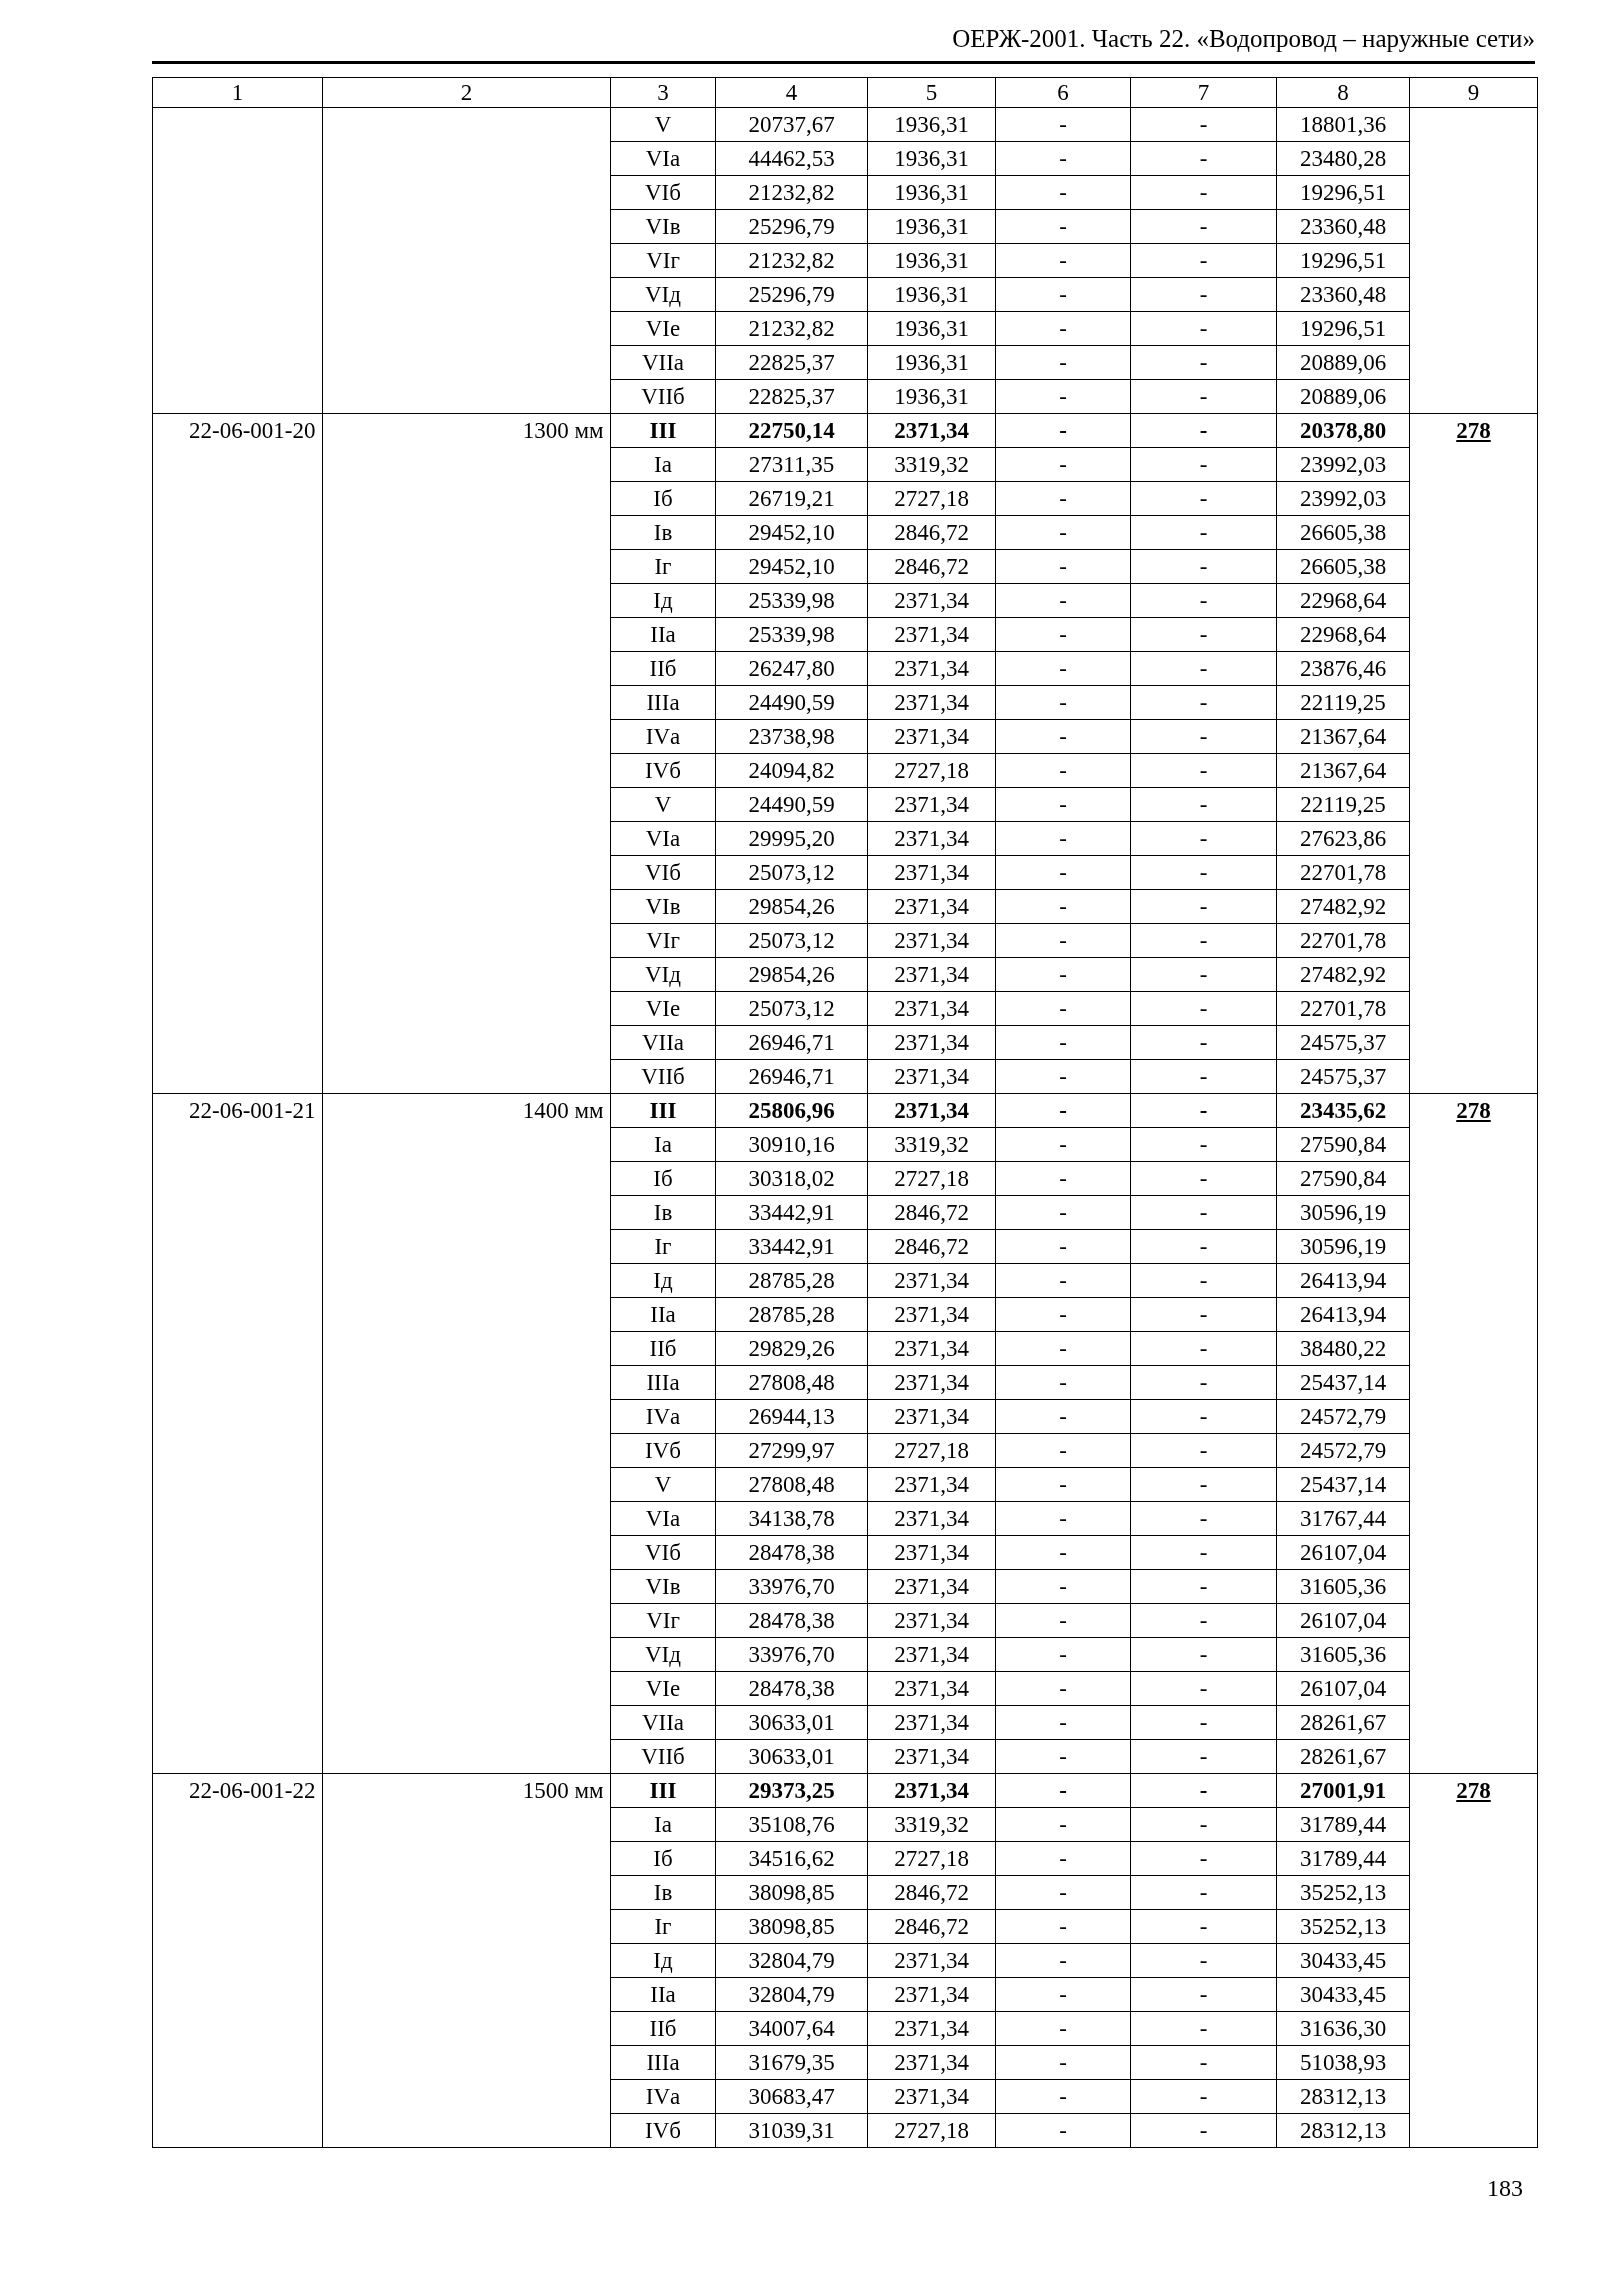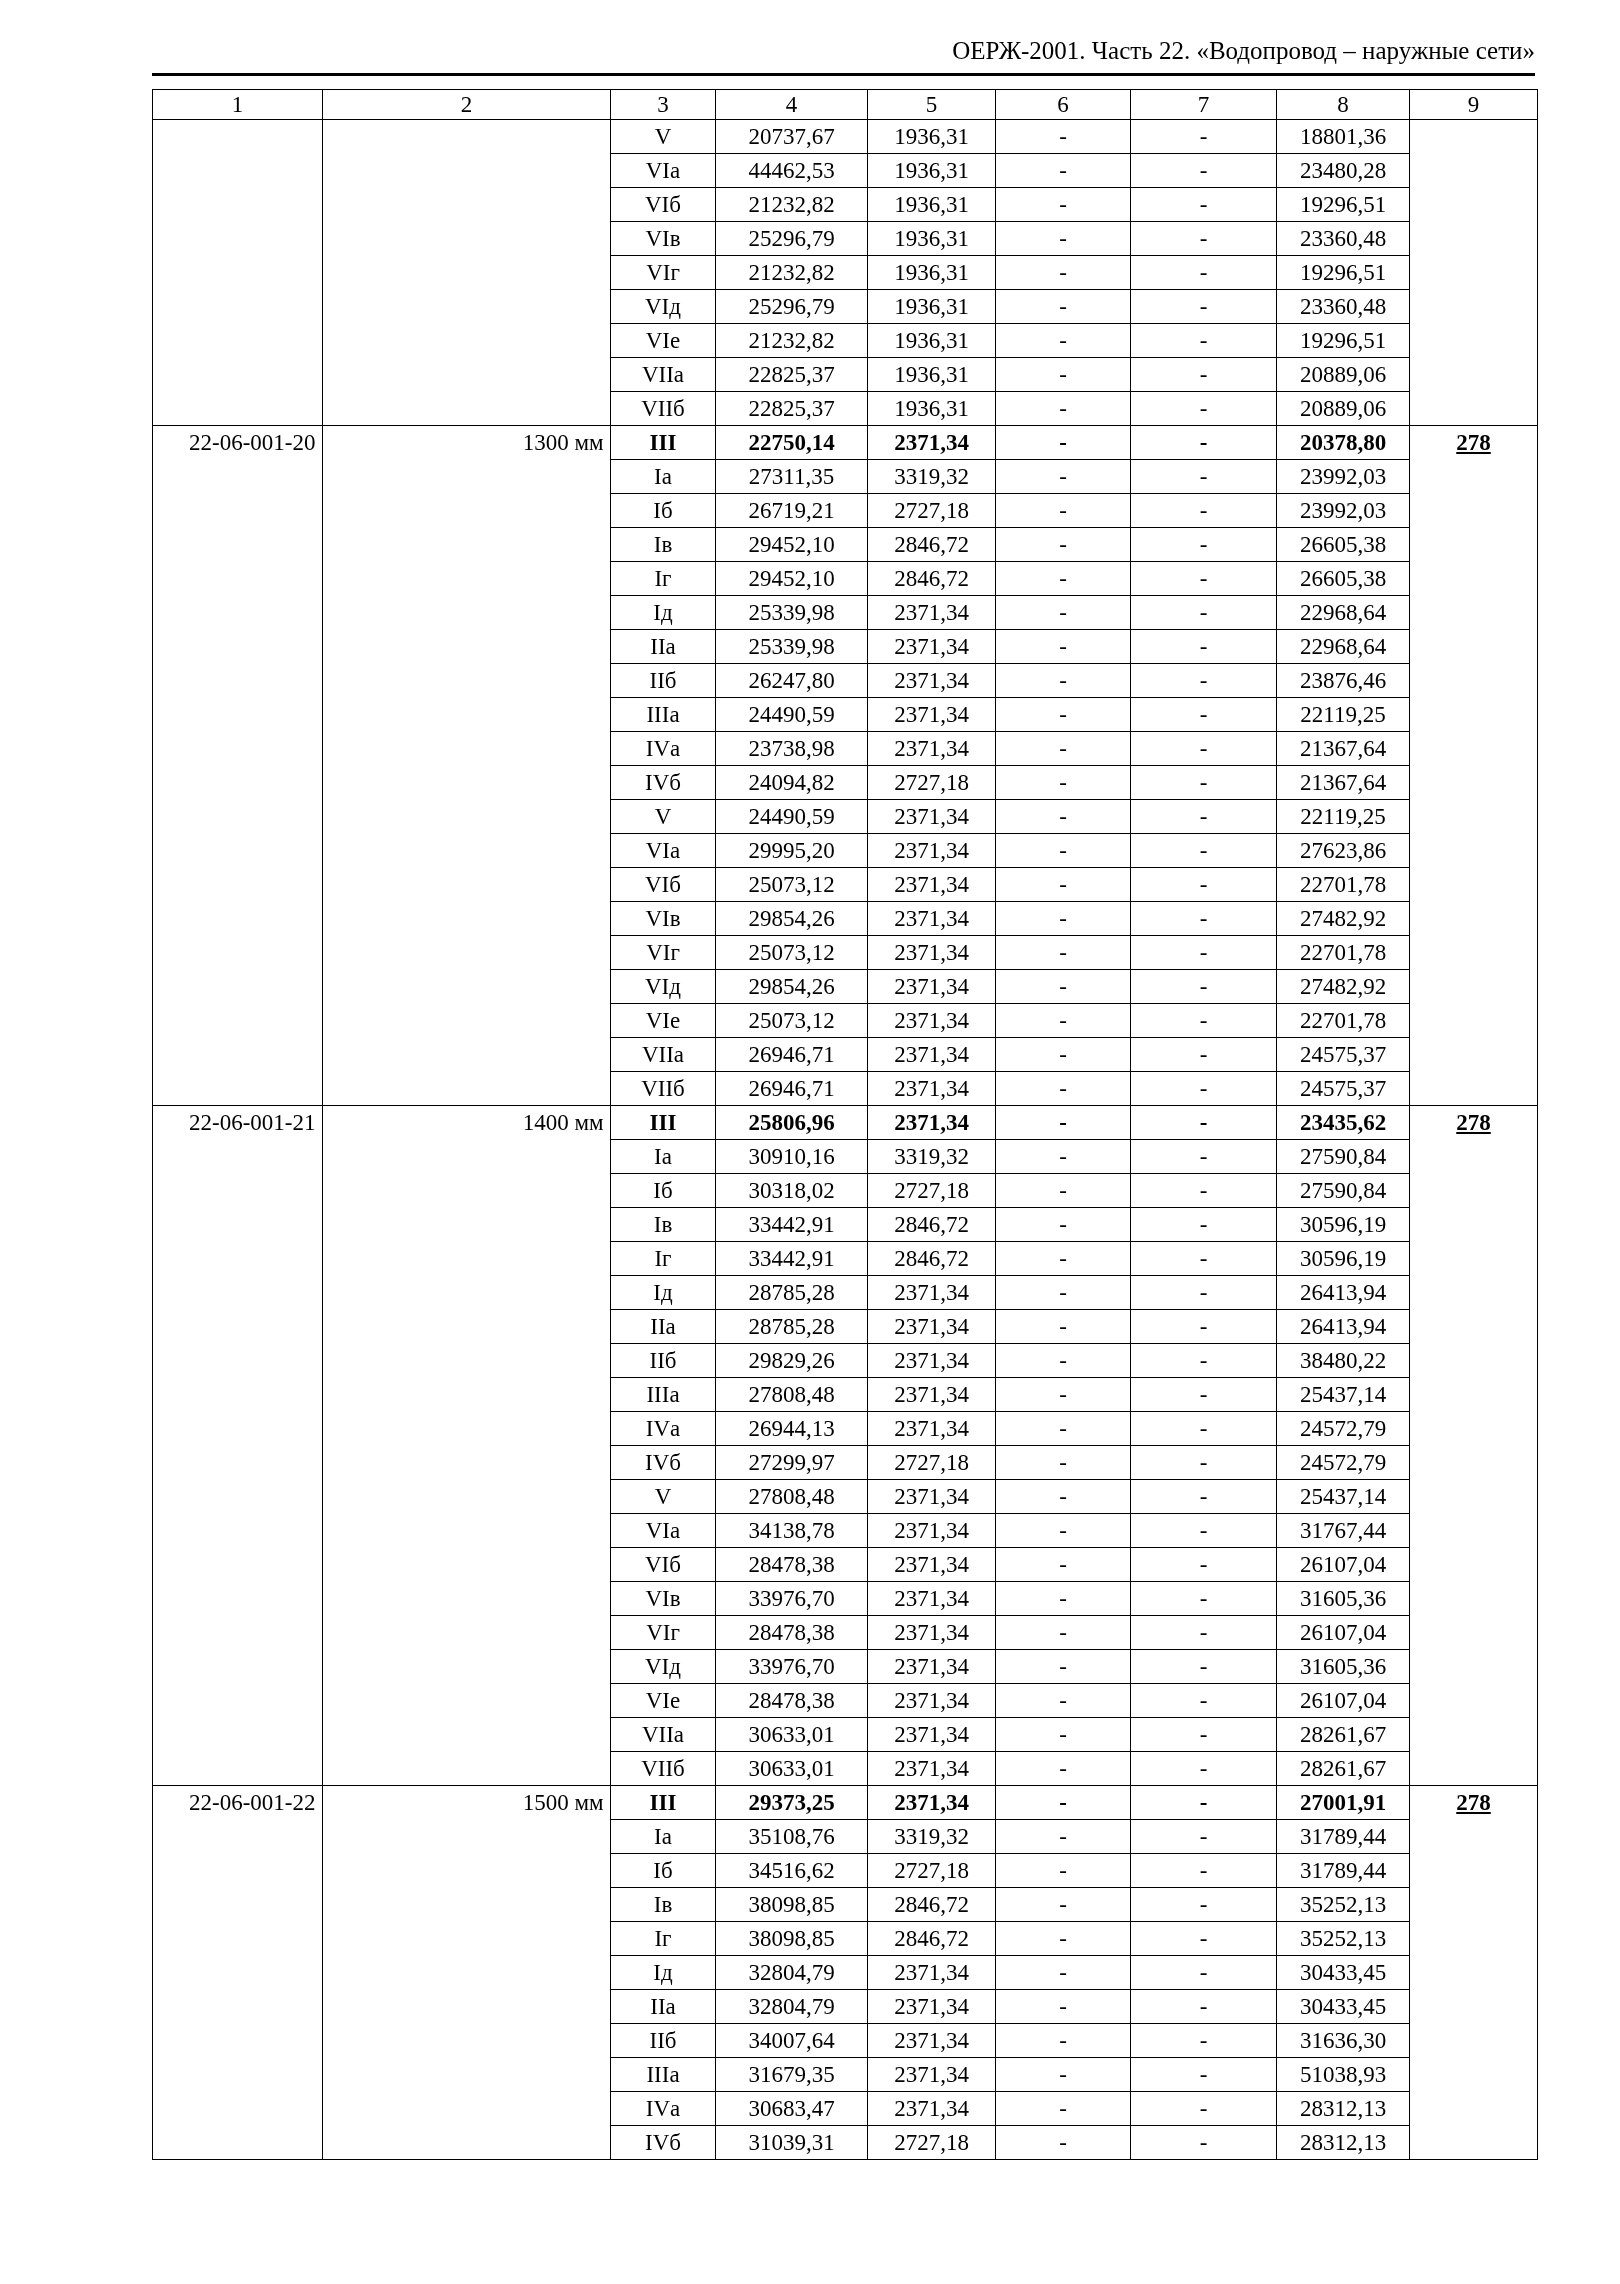--- a/index.html
+++ b/index.html
@@ -7,21 +7,20 @@
   body {
     width:1620px; height:2284px;
     font-family:"Liberation Serif", serif;
     color:#000;
     position:relative;
   }
   .page {
     position:absolute; top:0; left:0;
     width:1620px; height:1860px;
     padding:25px 85px 12px 152px;
-    margin-top:12px;
   }
   .page-header {
     text-align:right;
     font-size:25px;
     padding-bottom:7.8px;
     border-bottom:3.3px solid #000;
   }
   table.cost-table {
     border-collapse:collapse;
     table-layout:fixed;
@@ -580,15 +579,18 @@
           <td class="zone-cell">IVб</td>
           <td class="value-cell">31039,31</td>
           <td class="value-cell">2727,18</td>
           <td class="value-cell">-</td>
           <td class="value-cell">-</td>
           <td class="value-cell">28312,13</td>
         </tr>
       </tbody>
   </table>
 
+  <div class="page-footer">
+    <span>183</span>
+  </div>
 
 </div>
 
 
 </body></html>

